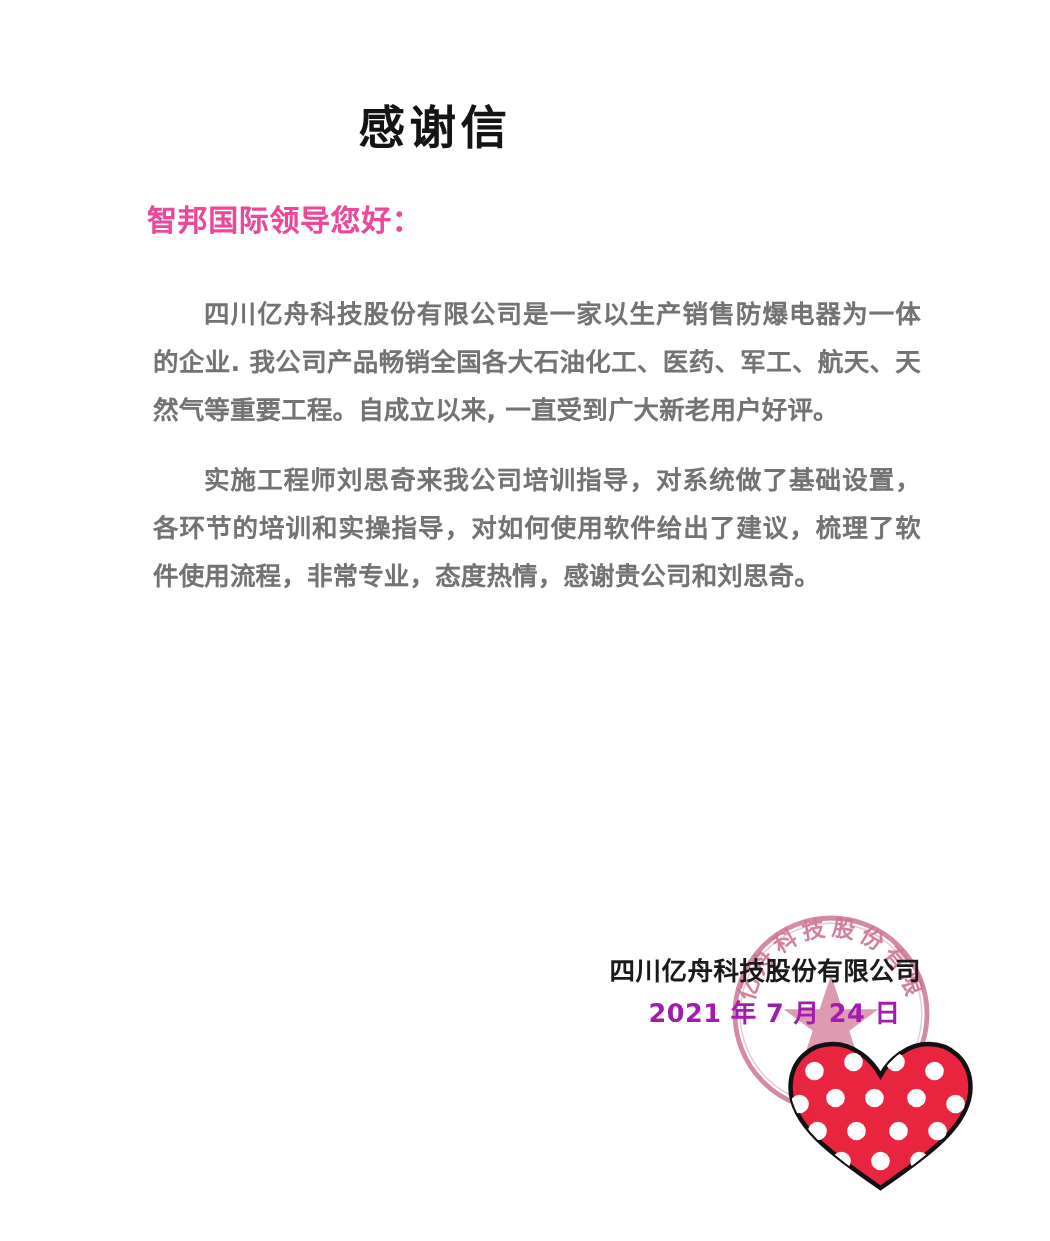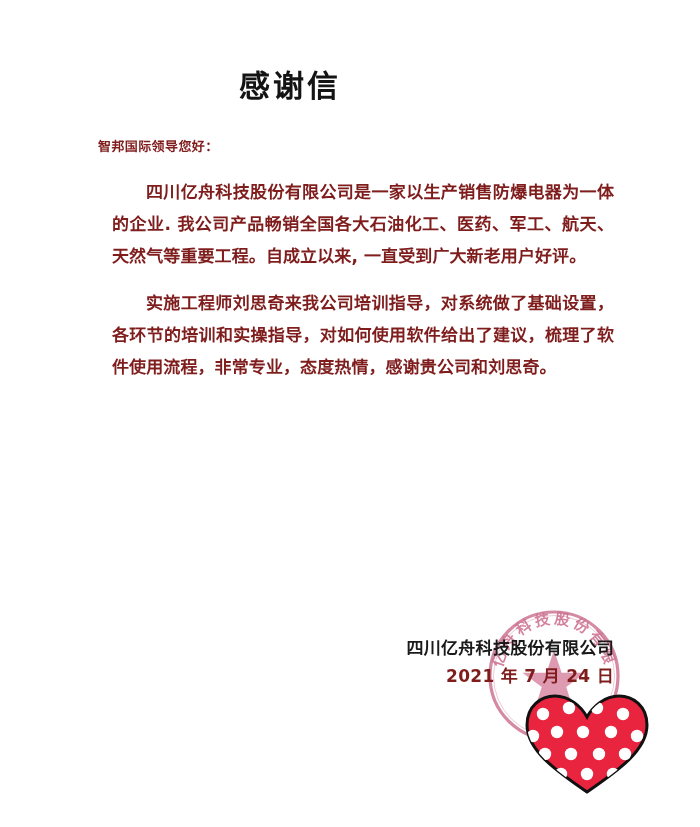--- a/index.html
+++ b/index.html
@@ -38,38 +38,38 @@
 
   
   .body-block {
     position: absolute;
     left: 98px;
     top: 132px;
     width: 516px;
   }
 
   .salutation {
-    font-size: 13px;
+    font-size: 20px;
     font-weight: 700;
     line-height: 30px;
     letter-spacing: 0.4px;
-    color: #7f1d1d;
-    margin-bottom: 14px;
+    color: #ec4899;
+    margin-bottom: 32px;
   }
 
   .para {
     font-size: 17px;
     line-height: 32px;
     font-weight: 600;
     text-align: justify;
     text-align-last: left;
     text-indent: 2em;
     letter-spacing: 0.1px;
-    color: #7f1d1d;
-    margin: 0 0 15px 14px;
+    color: #737373;
+    margin: 0 0 15px 4px;
     word-break: break-all;
   }
 
   
   .signature {
     position: absolute;
     right: 86px;
     top: 634px;
     text-align: left;
     z-index: 4;
@@ -80,23 +80,23 @@
     line-height: 28px;
     letter-spacing: 0.3px;
     color: #1a1a1a;
     white-space: nowrap;
   }
   .sig-date {
     font-size: 17px;
     font-weight: 600;
     line-height: 28px;
     letter-spacing: 0.3px;
-    color: #7f1d1d;
+    color: #a21caf;
     white-space: nowrap;
-    text-align: right;
+    text-align: left;
     padding-left: 26px;
   }
 
   
   .seal {
     position: absolute;
     left: 484px;
     top: 606px;
     width: 140px;
     height: 140px;

